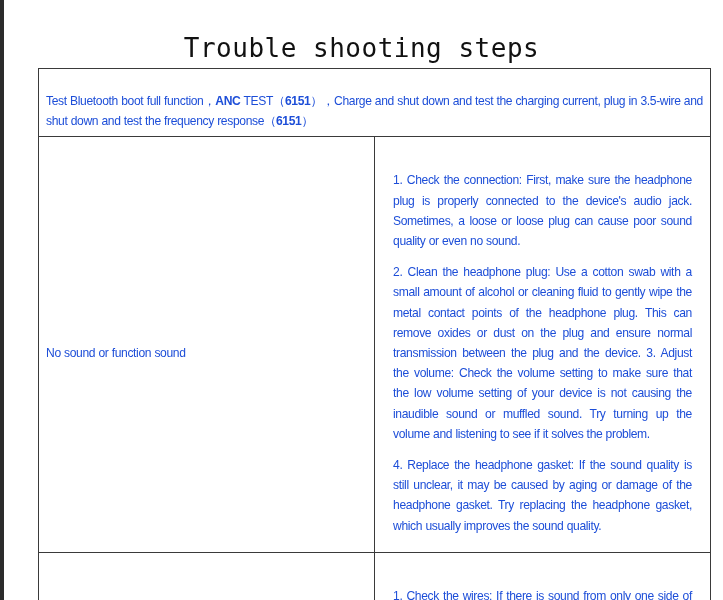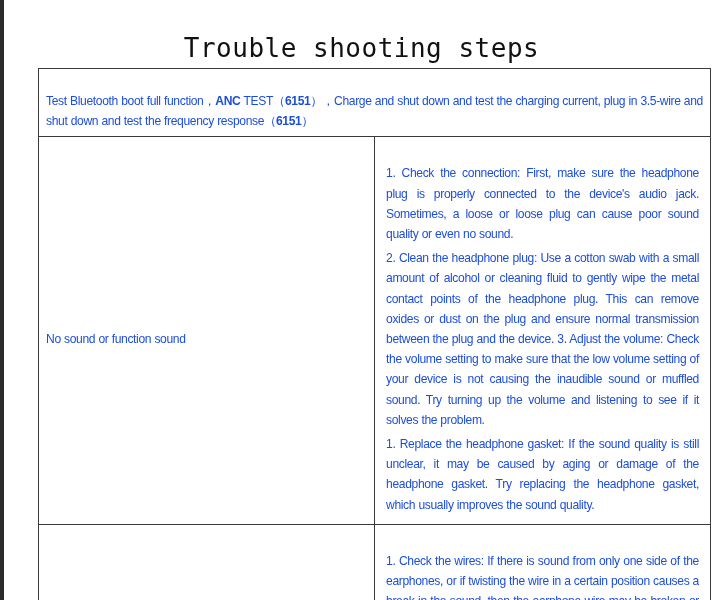--- a/index.html
+++ b/index.html
@@ -80,21 +80,21 @@
     text-align: left;
     letter-spacing: -0.1px;
   }
   td.body-cell {
     width: 443px;
     vertical-align: top;
     padding-top: 4px;
     padding-bottom: 4px;
   }
   td.body-cell p {
-    margin: 4px;
+    margin: 11px;
     text-align: justify;
     text-justify: inter-word;
     text-align-last: left;
   }
   b, .bold {
     font-weight: 700;
   }
 </style>
 </head>
 <body>
@@ -112,21 +112,21 @@
           <td class="header-cell" colspan="2">
             <span id="hdr-rich"><span>Test Bluetooth boot full function，</span><b>ANC</b><span> TEST（</span><b>6151</b><span>），Charge and shut down and test the charging current, plug in 3.5-wire and shut down and test the frequency response（</span><b>6151</b><span>）</span></span>
           </td>
         </tr>
 
         <tr>
           <td class="label-cell">No sound or function sound</td>
           <td class="body-cell">
             <p>1. Check the connection: First, make sure the headphone plug is properly connected to the device's audio jack. Sometimes, a loose or loose plug can cause poor sound quality or even no sound.</p>
             <p>2. Clean the headphone plug: Use a cotton swab with a small amount of alcohol or cleaning fluid to gently wipe the metal contact points of the headphone plug. This can remove oxides or dust on the plug and ensure normal transmission between the plug and the device. 3. Adjust the volume: Check the volume setting to make sure that the low volume setting of your device is not causing the inaudible sound or muffled sound. Try turning up the volume and listening to see if it solves the problem.</p>
-            <p>1. Replace the headphone gasket: If the sound quality is still unclear, it may be caused by aging or damage of the headphone gasket. Try replacing the headphone gasket, which usually improves the sound quality.</p>
+            <p>4. Replace the headphone gasket: If the sound quality is still unclear, it may be caused by aging or damage of the headphone gasket. Try replacing the headphone gasket, which usually improves the sound quality.</p>
           </td>
         </tr>
 
         <tr>
           <td class="label-cell">Broken or damaged wires</td>
           <td class="body-cell">
             <p>1. Check the wires: If there is sound from only one side of the earphones, or if twisting the wire in a certain position causes a break in the sound, then the earphone wire may be broken or damaged. Gently bend the wire and observe if there is a break in the sound. If so, then the wire needs to be repaired or replaced.</p>
           </td>
         </tr>
 

